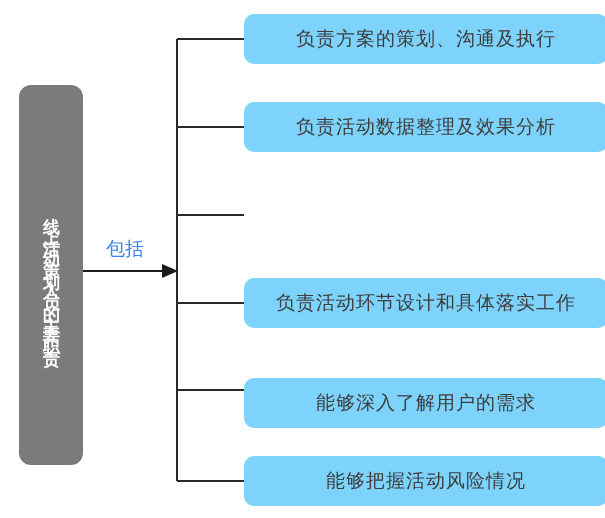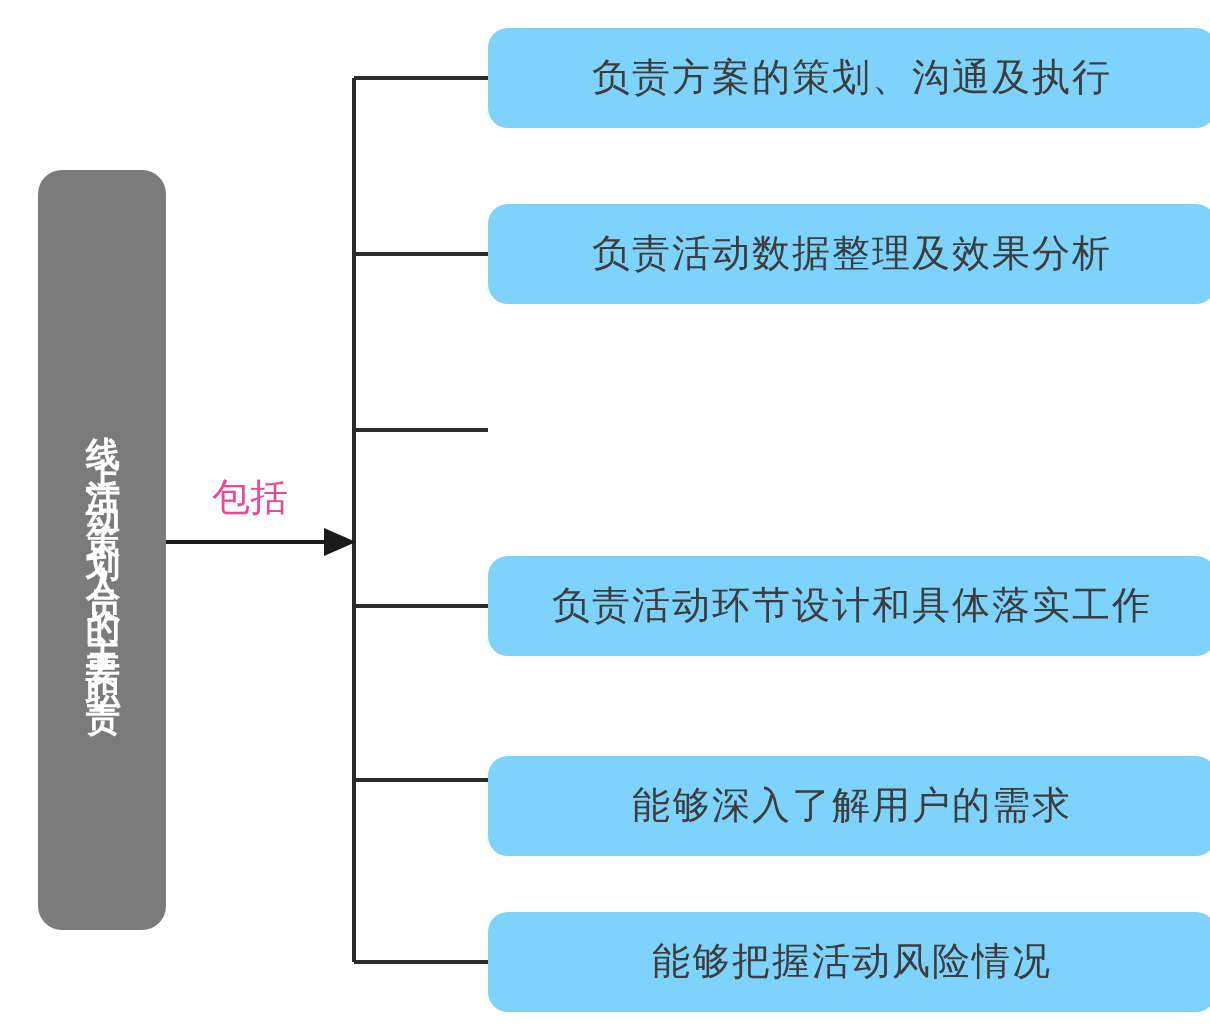--- a/index.html
+++ b/index.html
@@ -17,21 +17,21 @@
     display:flex;align-items:center;justify-content:center;
   }
   .root-text{
     writing-mode:vertical-rl;text-orientation:upright;
     color:#ffffff;font-size:17px;font-weight:bold;
     letter-spacing:11px;line-height:64px;
     white-space:nowrap;
   }
   .relation-label{
     position:absolute;left:90px;top:236px;width:70px;
-    text-align:center;font-size:19px;color:#ec4899;
+    text-align:center;font-size:19px;color:#3b82f6;
   }
   .item-box{
     position:absolute;left:244px;width:364px;height:50px;
     background:#7dd3fc;border-radius:10px;
     display:flex;align-items:center;justify-content:center;
     font-size:19px;color:#3d3d3d;letter-spacing:1px;
     white-space:nowrap;
   }
   .item-0{top:14px;}
   .item-1{top:102px;text-align:center;}

